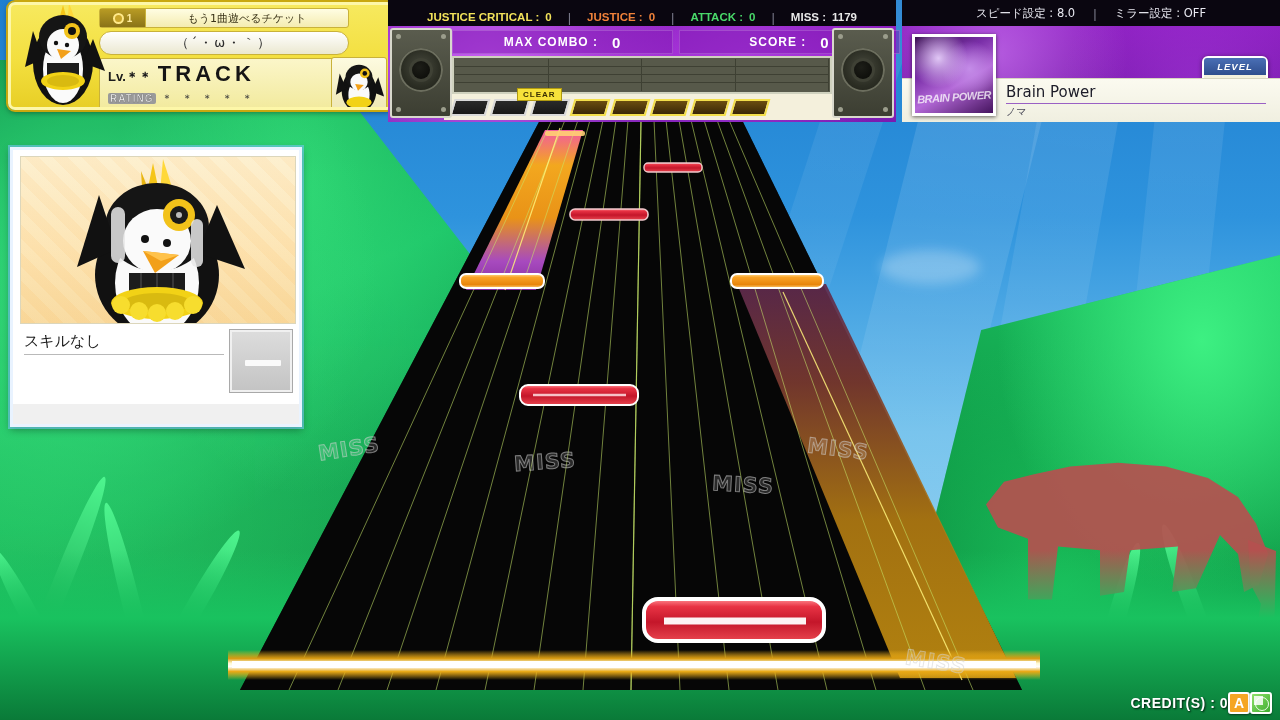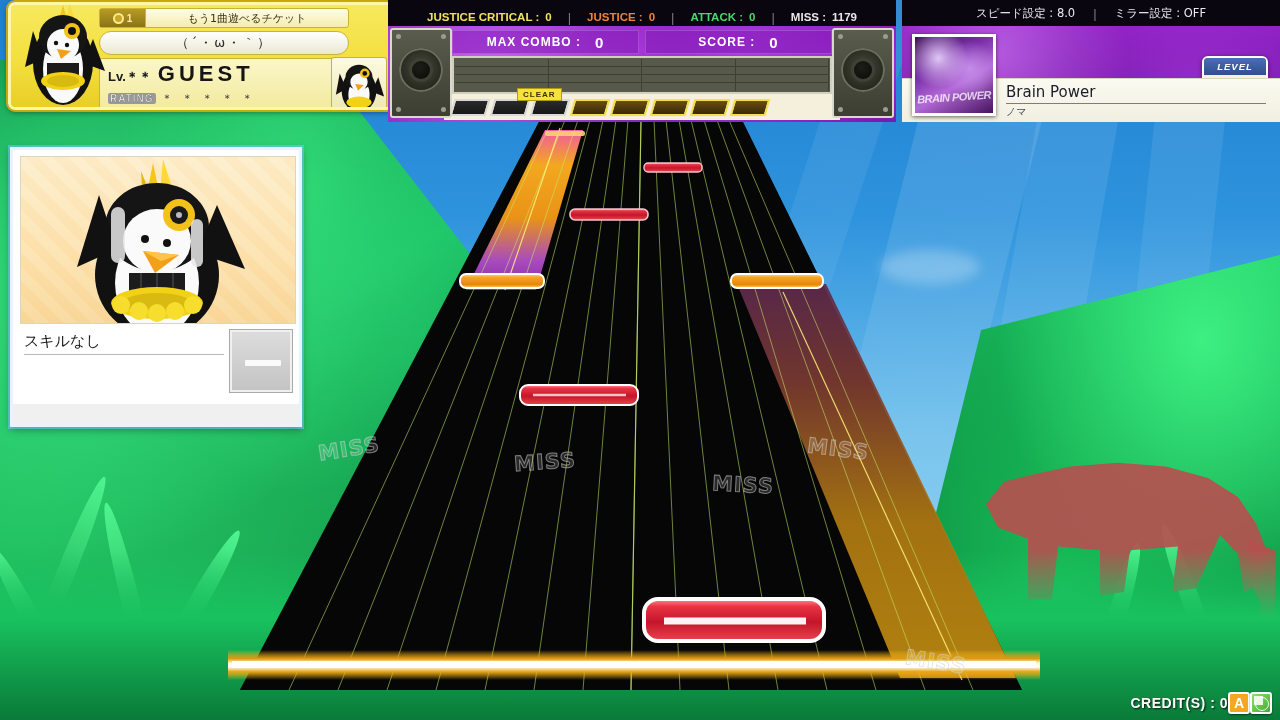--- a/index.html
+++ b/index.html
@@ -136,21 +136,21 @@
   .judge-item { display:flex; align-items:baseline; gap:6px; padding:0 10px; font-size:11.5px; font-weight:bold; }
   .judge-sep { color:#7a7a8a; font-size:13px; }
   .judge-val { font-family:"Liberation Sans",sans-serif; font-weight:bold; }
   .combo-band {
     position:absolute; left:0; top:26px; width:100%; height:96px;
     background:
       radial-gradient(circle at 20% 40%, rgba(215,120,255,.7), rgba(215,120,255,0) 45%),
       radial-gradient(circle at 70% 30%, rgba(180,70,230,.65), rgba(180,70,230,0) 40%),
       linear-gradient(180deg,#8d1fc0 0%, #a02ad4 40%, #7a1bb0 100%);
   }
-  .stat-wrap { position:absolute; left:64px; top:30px; width:380px; height:24px; display:flex; gap:6px; }
+  .stat-wrap { position:absolute; left:64px; top:30px; width:448px; height:24px; display:flex; gap:6px; }
   .stat-box {
     flex:1; background:rgba(130,25,180,.55); border:1px solid rgba(255,255,255,.18);
     display:flex; align-items:center; justify-content:center; gap:14px;
     color:#fff; font-size:12px; font-weight:bold; letter-spacing:1px;
   }
   .stat-box .v { font-size:15px; }
   .gauge-frame {
     position:absolute; left:64px; top:56px; width:380px; height:38px;
     background:#57594a; border:2px solid #cfd1be;
     display:flex; flex-direction:column; justify-content:space-between; padding:1px;
@@ -463,21 +463,21 @@
         <span class="coin-count">1</span>
       </div>
       <div class="ticket-text">もう1曲遊べるチケット</div>
     </div>
 
     <div class="kaomoji-row">（´・ω・｀）</div>
 
     <div class="name-row">
       <div class="name-line">
         <span class="lv-text">Lv.＊＊</span>
-        <span class="guest-text">GUEST</span>
+        <span class="guest-text">TRACK</span>
       </div>
       <div class="rating-line">
         <span class="rating-label">RATING</span>
         <span class="rating-stars">＊ ＊ ＊ ＊ ＊</span>
       </div>
     </div>
 
     <svg class="plate-penguin-big" viewBox="0 0 92 112">
       <path d="M46 4 L40 26 L52 26 Z" fill="#f5c518"></path>
       <path d="M52 2 L50 26 L60 24 Z" fill="#ffd83a"></path>

